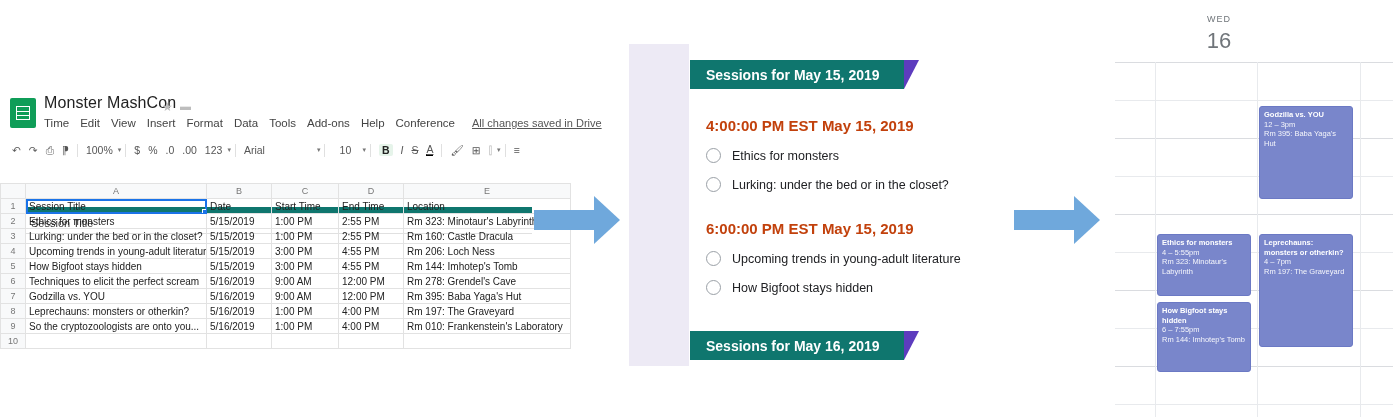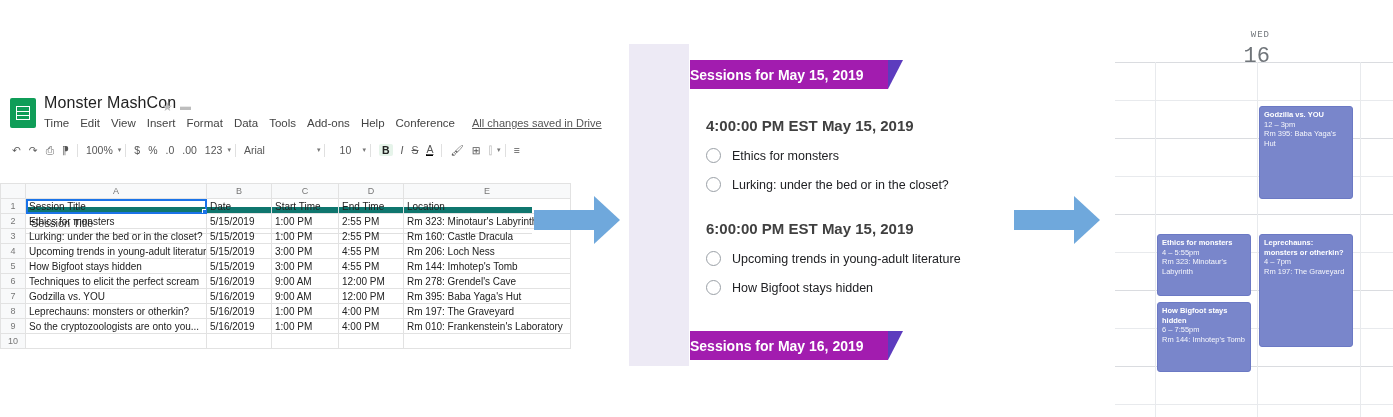--- a/index.html
+++ b/index.html
@@ -61,38 +61,38 @@
      border-top:24px solid transparent;border-bottom:24px solid transparent;
      border-left:26px solid #6fa8dc;}
   #arrow-1{left:534px;top:196px;width:88px;height:48px;background:transparent;}
   #arrow-2{left:1014px;top:196px;width:88px;height:48px;background:transparent;}
 
   
   #sessions-panel{position:absolute;left:629px;top:44px;width:318px;height:322px;background:#fff;}
   .sess-rail{position:absolute;left:0;top:0;width:60px;height:322px;background:#edeaf5;}
   .sess-body{position:absolute;left:61px;top:0;width:257px;height:322px;background:#fff;}
 
-  .banner{position:relative;height:29px;background:#a21caf;color:#fff;
-     display:flex;align-items:center;padding-left:0;font-size:14px;font-weight:bold;
+  .banner{position:relative;height:29px;background:#0f766e;color:#fff;
+     display:flex;align-items:center;padding-left:16px;font-size:14px;font-weight:bold;
      width:198px;}
   .banner .notch{position:absolute;right:-15px;top:0;width:0;height:0;
      border-top:29px solid #5d3cbe;border-right:15px solid transparent;}
   #banner-1{margin-top:16px;}
   #banner-2{margin-top:12px;}
 
-  .time-head{font-size:15px;font-weight:bold;color:#404040;margin:28px 0 4px 16px;}
+  .time-head{font-size:15px;font-weight:bold;color:#c2410c;margin:28px 0 4px 16px;}
   .opt-row{display:flex;align-items:center;margin:14px 0 0 16px;}
   .radio{width:13px;height:13px;border:1.3px solid #9aa0a6;border-radius:50%;
      flex:0 0 13px;}
   .opt-label{font-size:12.5px;color:#202124;margin-left:11px;white-space:nowrap;}
   .spacer-bottom{height:24px;}
 
   
   #calendar-panel{position:absolute;left:1115px;top:0;width:278px;height:417px;background:#fff;}
-  .cal-daycol{position:absolute;top:16px;width:102px;text-align:right;font-family:Liberation Mono, monospace;}
+  .cal-daycol{position:absolute;top:0;width:102px;text-align:center;}
   #daycol-wed{left:53px;}
   #daycol-thu{left:155px;}
   .dow{font-size:9px;letter-spacing:1px;color:#70757a;margin-top:14px;}
   .dnum{font-size:22px;color:#70757a;margin-top:4px;font-weight:300;}
 
   .cal-grid{position:absolute;left:0;top:62px;width:278px;height:355px;}
   .hline{position:absolute;left:0;width:278px;height:1px;background:#e8eaed;}
   .hline.major{background:#dadce0;}
   .vline{position:absolute;top:0;width:1px;height:355px;background:#e8eaed;}
 

